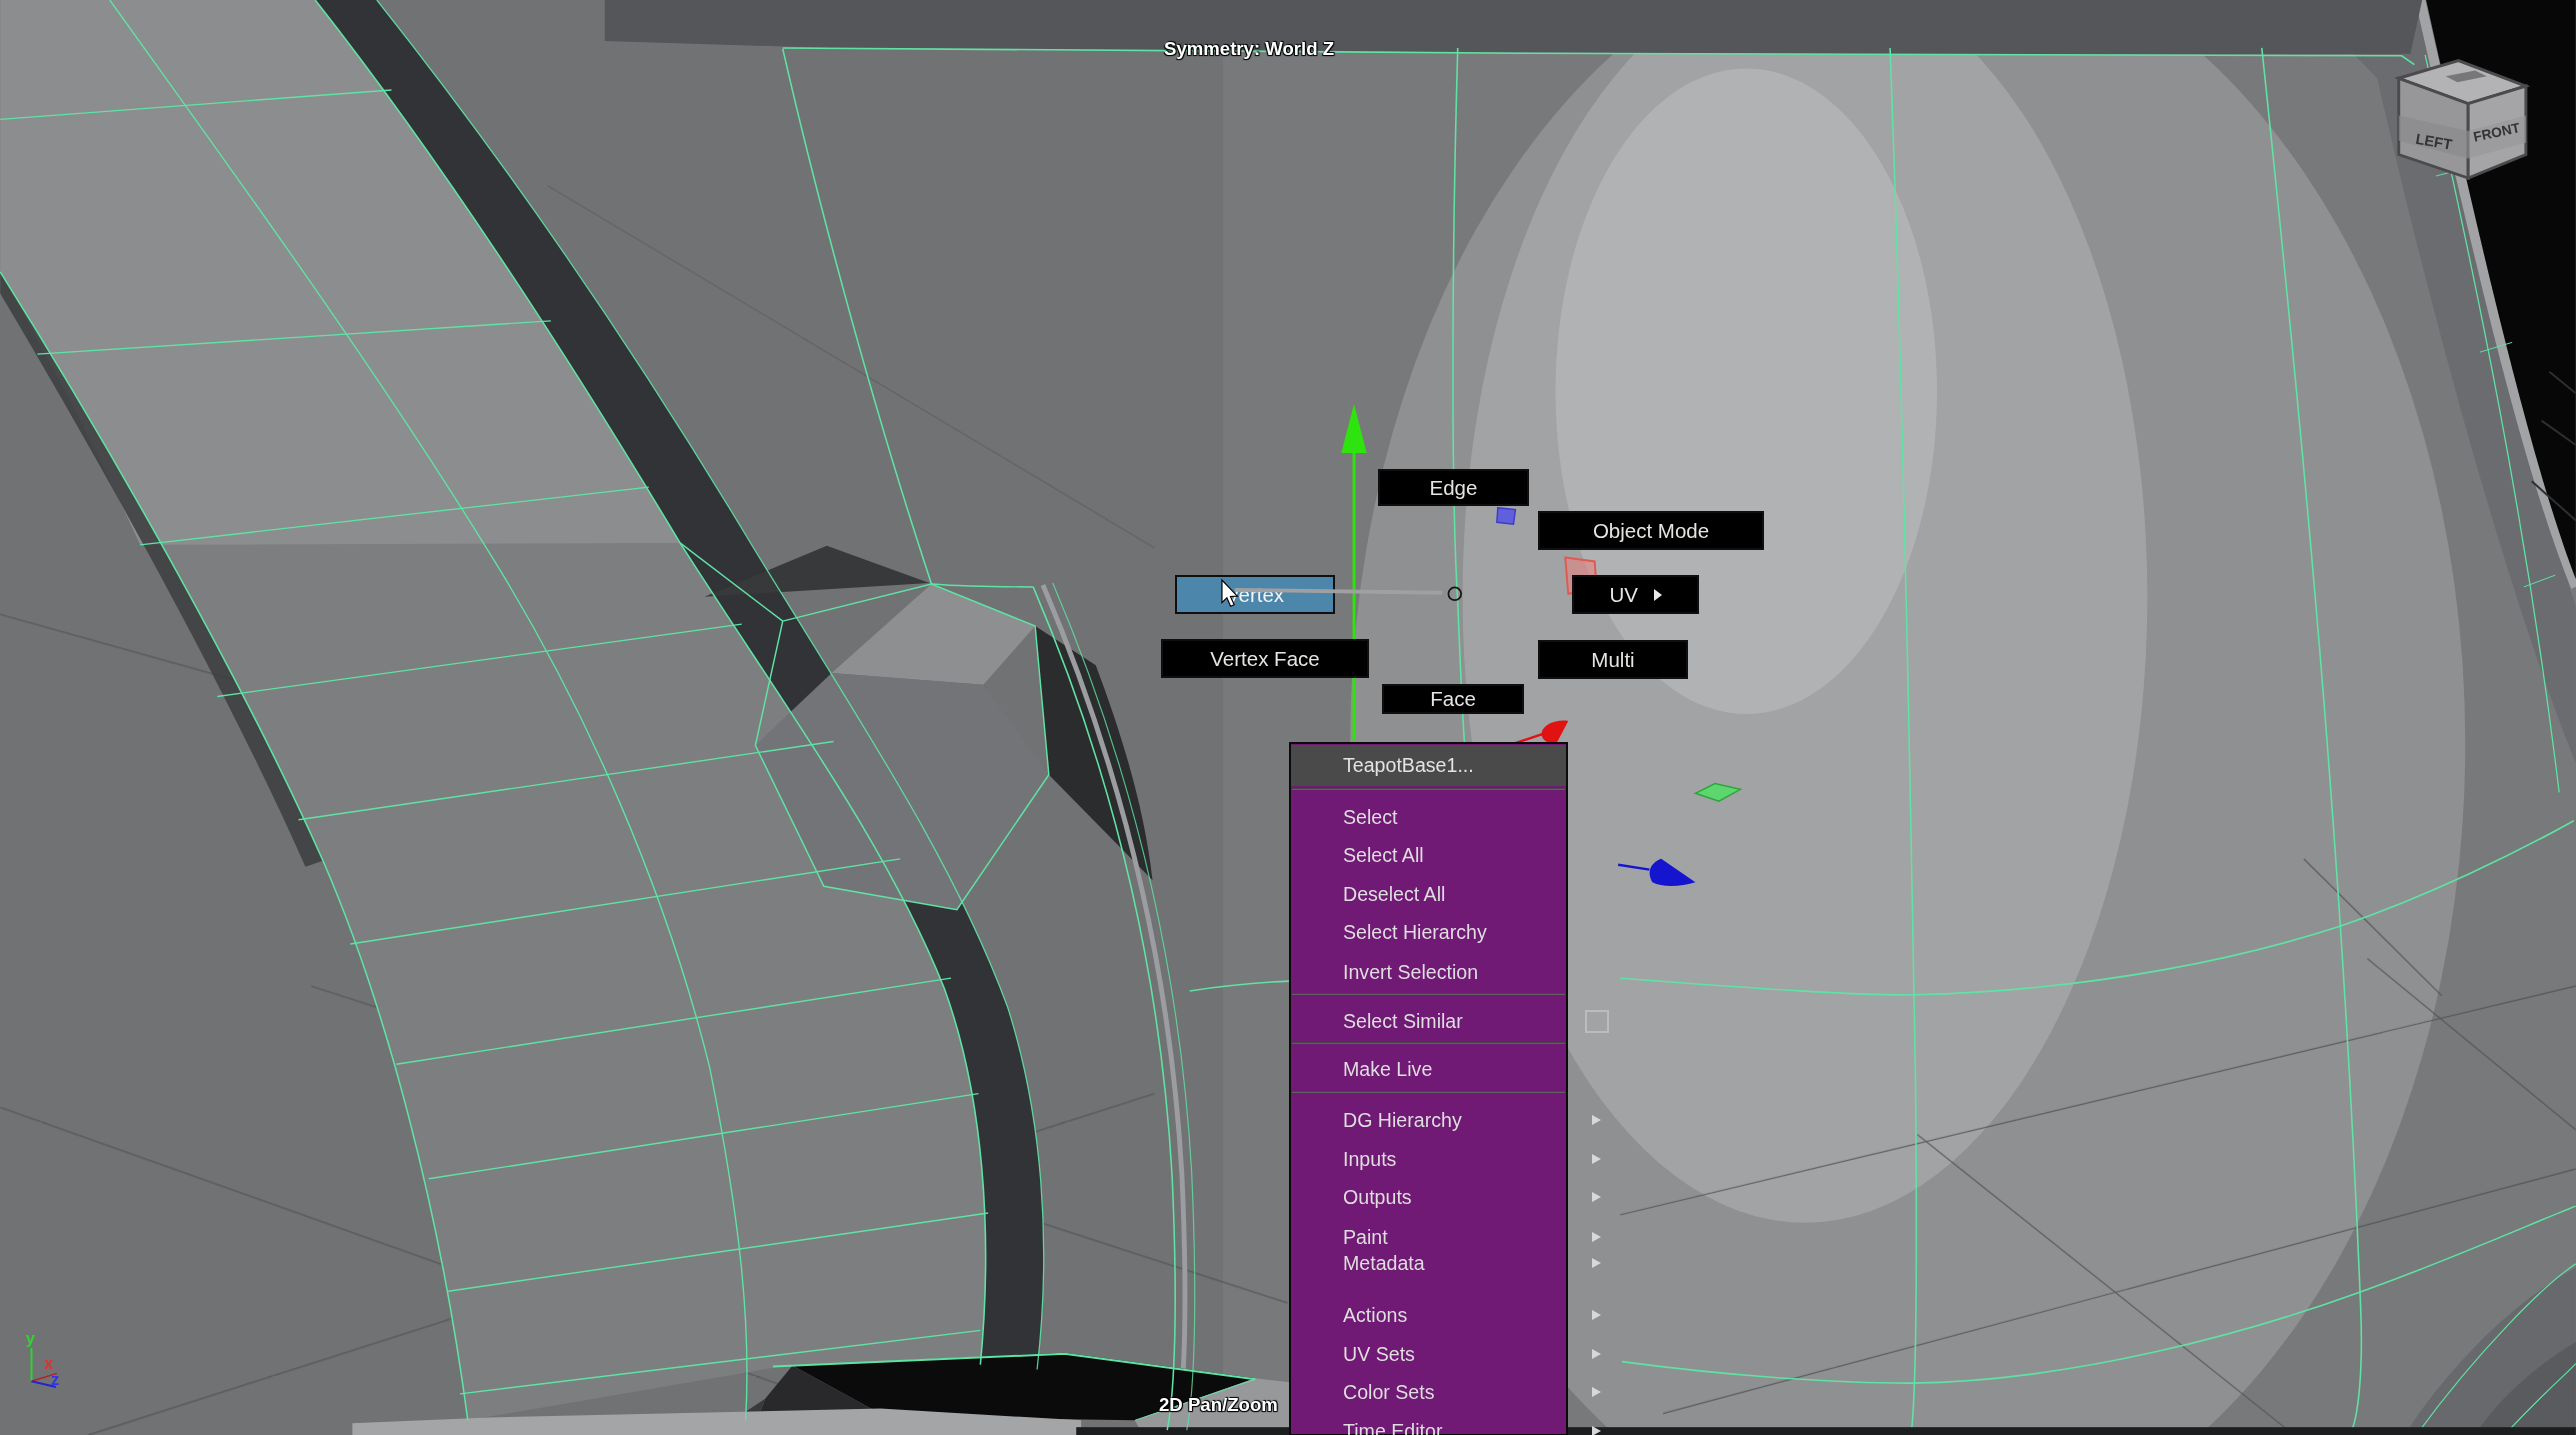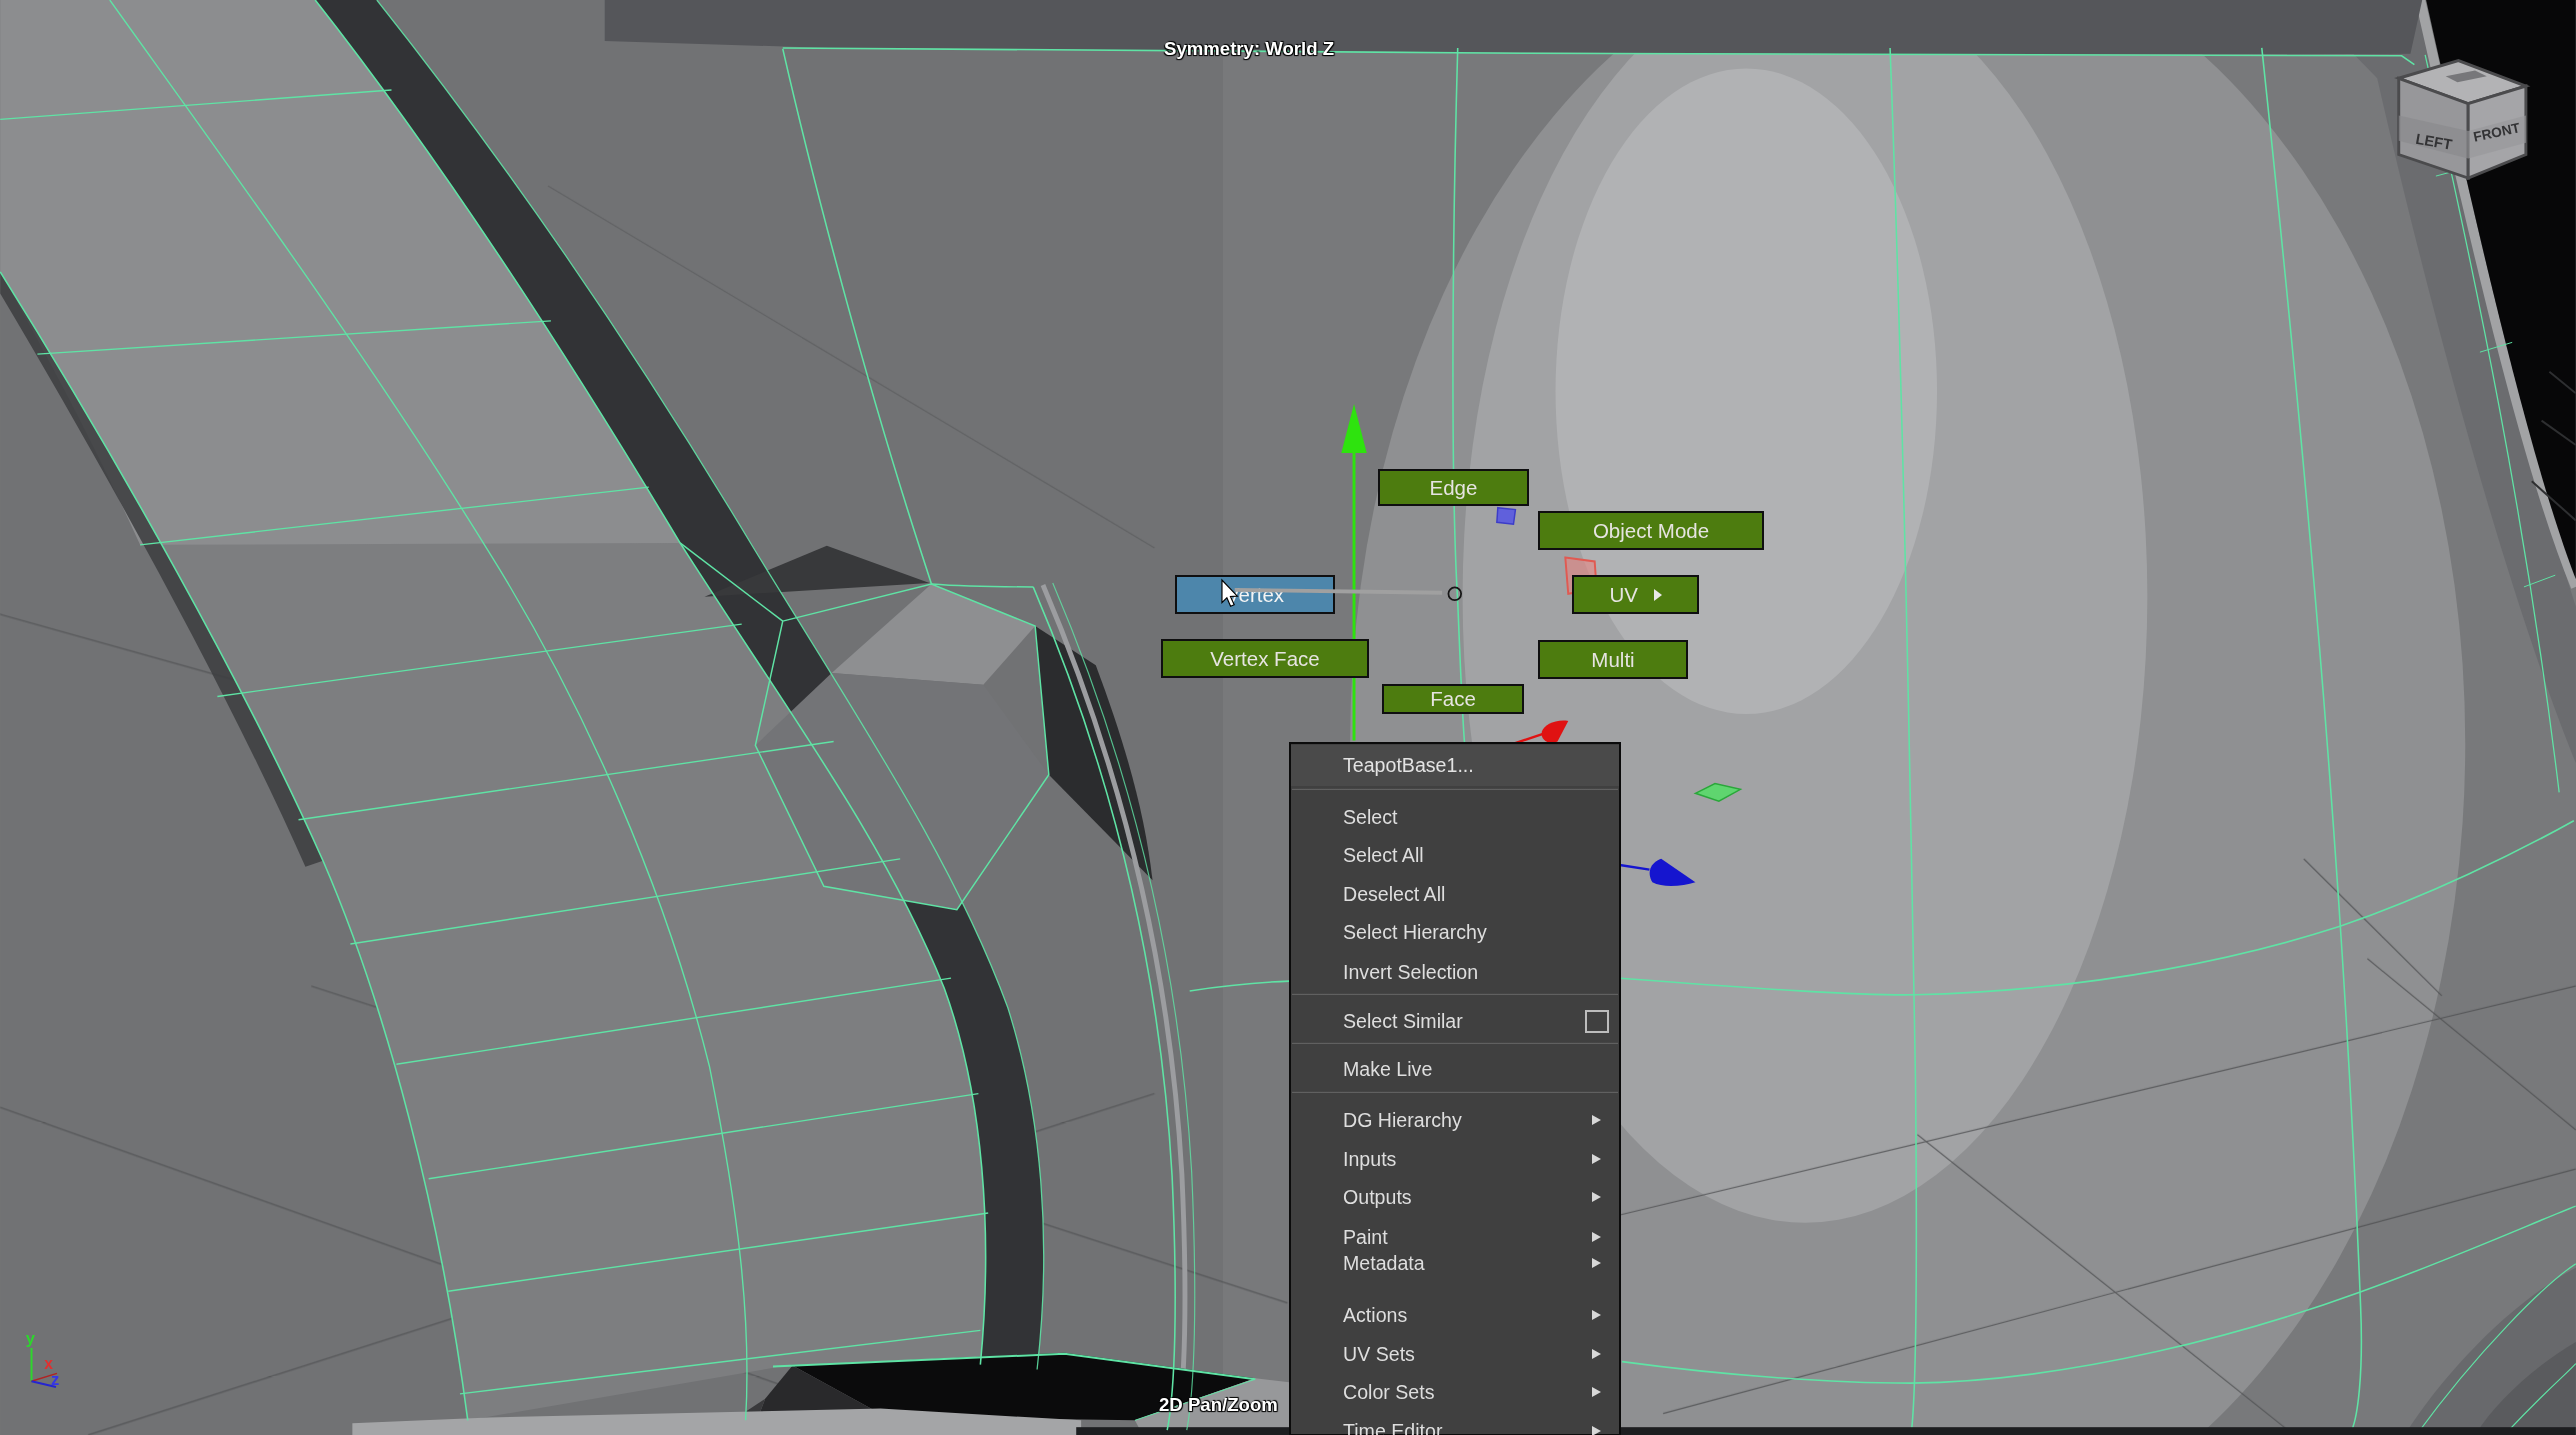--- a/index.html
+++ b/index.html
@@ -3,29 +3,29 @@
 <meta charset="utf-8">
 <style>
   html,body{margin:0;padding:0;background:#222;}
   #stage{position:relative;width:2576px;height:1435px;overflow:hidden;
          font-family:"Liberation Sans",sans-serif;background:#78797b;}
   #scene{position:absolute;left:0;top:0;z-index:1;}
   
   .hud{position:absolute;z-index:20;color:#fff;font-weight:bold;font-size:18.6px;
        text-shadow:1px 1px 1px #000,-1px 1px 1px #000,1px -1px 1px #000;}
   
-  .mmbox{position:absolute;z-index:30;background:#4d7c0f;border:2px solid #0f0f10;
+  .mmbox{position:absolute;z-index:30;background:#000000;border:2px solid #0f0f10;
          color:#e6e4e1;font-size:20.5px;display:flex;align-items:center;justify-content:center;
          box-sizing:border-box;white-space:nowrap;}
   .mmbox.sel{background:#4d86ab;color:#f4f4f4;}
   .uv-arrow{width:0;height:0;border-left:8.8px solid #e8e8e8;border-top:6.8px solid transparent;
             border-bottom:6.8px solid transparent;margin-left:15.7px;}
   
-  #ctxmenu{position:absolute;left:1289px;top:742px;width:332px;height:694px;z-index:30;
-           background:#404040;border:2px solid #0b0b0b;box-sizing:border-box;}
+  #ctxmenu{position:absolute;left:1289px;top:742px;width:279px;height:694px;z-index:30;
+           background:#701a75;border:2px solid #0b0b0b;box-sizing:border-box;}
   .ctitle{position:absolute;left:0;right:0;height:41px;line-height:41px;padding-left:52px;
           color:#e3e3e3;font-size:19.6px;background:#4a4a4a;}
   .csep{position:absolute;left:1px;right:1px;height:2px;
         background:linear-gradient(#383838,#6e6e6e);}
   .citem{position:absolute;left:0;right:0;height:39px;line-height:39px;padding-left:52px;
          color:#dedede;font-size:19.6px;box-sizing:border-box;}
   .sub-arrow{position:absolute;left:301px;top:13.7px;width:0;height:0;
              border-left:9.8px solid #d8d8d8;border-top:5.9px solid transparent;
              border-bottom:5.9px solid transparent;}
   .chk{position:absolute;left:294px;top:7.8px;width:19.6px;height:19.6px;

